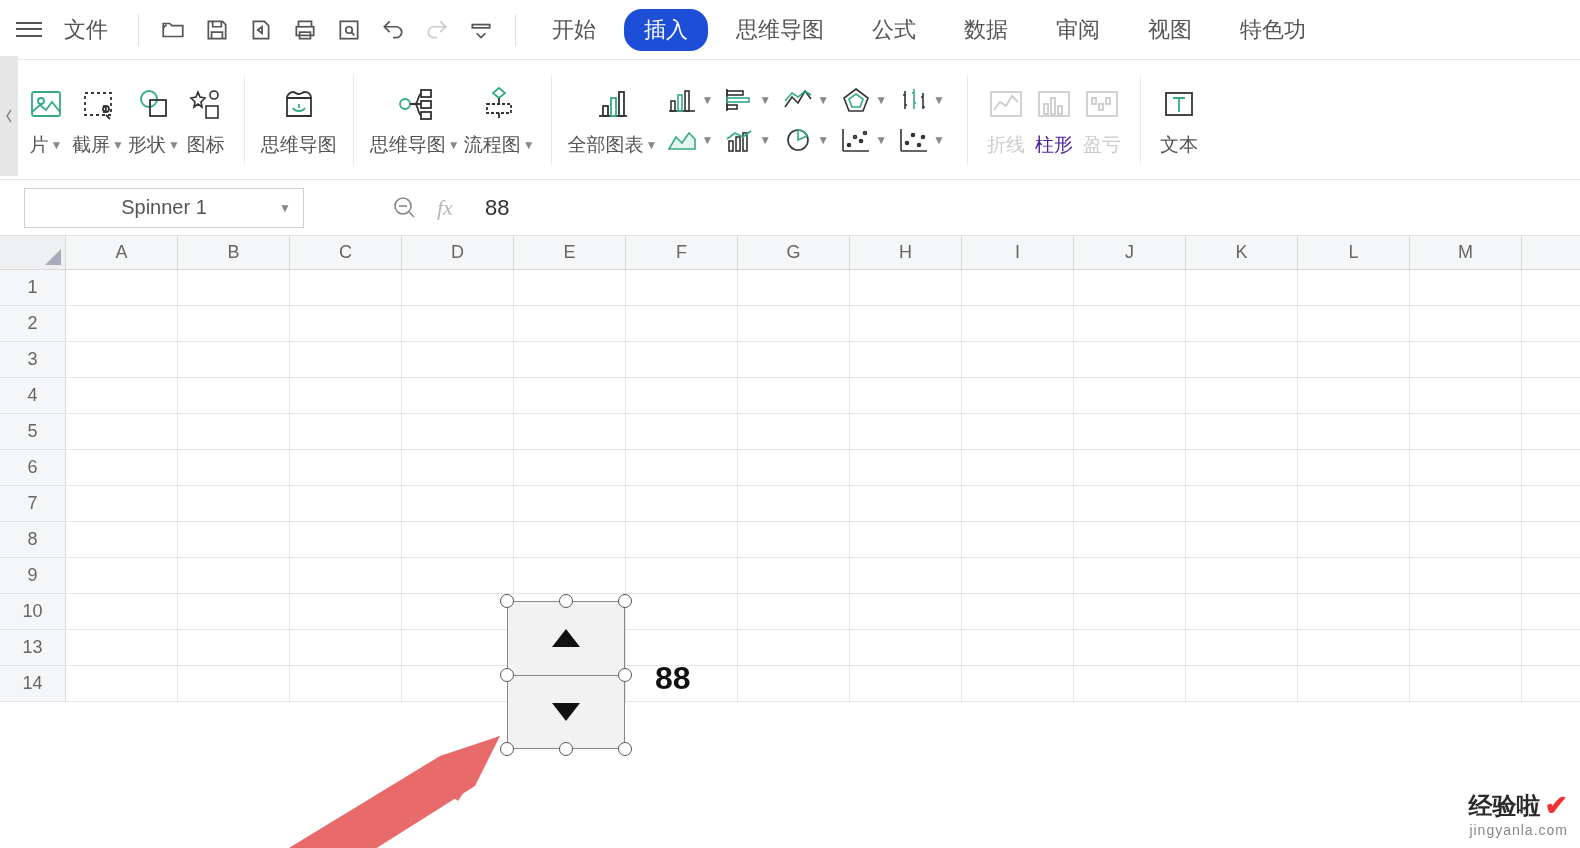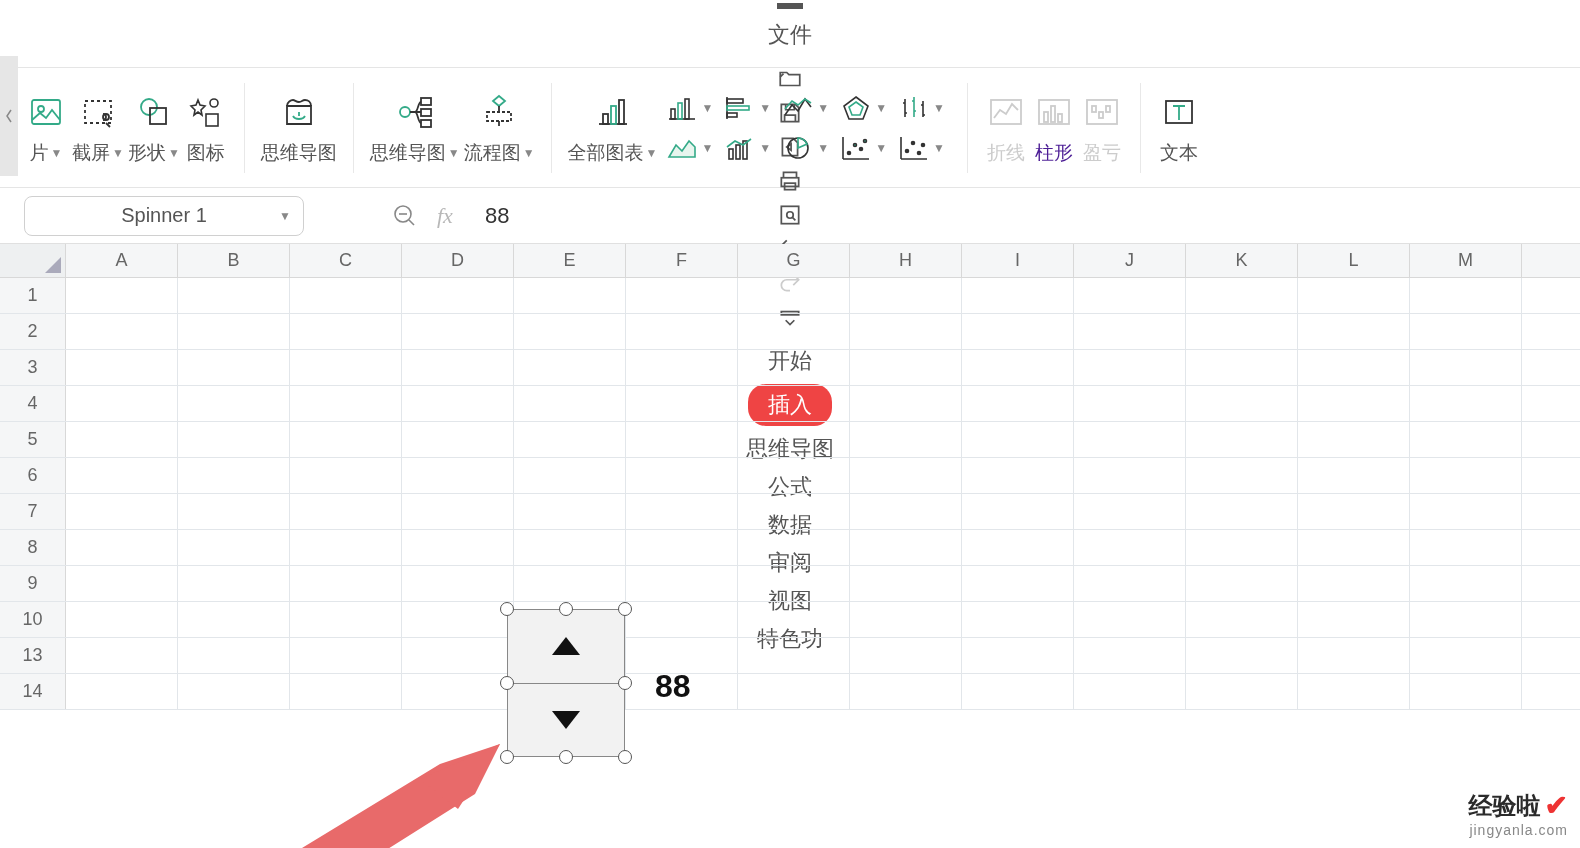--- a/index.html
+++ b/index.html
@@ -1,48 +1,48 @@
 <!DOCTYPE html>
 <html><head>
 <meta charset="utf-8">
 <style>
 * { box-sizing: border-box; margin: 0; padding: 0; }
 body { font-family: -apple-system, "Segoe UI", Arial, sans-serif; background: #fff; color: #333; overflow: hidden; width: 1580px; height: 848px; position: relative; }
 
 
-.menu-bar { height: 68px; display: flex; align-items: center; border-bottom: 1px solid #e5e5e5; padding: 0 16px; gap: 8px; flex-direction: column; }
+.menu-bar { height: 60px; display: flex; align-items: center; border-bottom: 1px solid #e5e5e5; padding: 0 16px; gap: 8px; }
 .hamburger { width: 26px; height: 26px; display:flex; flex-direction:column; justify-content:space-around; padding:3px 0; cursor:pointer; }
 .hamburger span { display:block; height:2px; background:#555; }
 .menu-text { font-size: 22px; color:#555; padding: 0 14px; }
 .vdiv { width:1px; height:32px; background:#e0e0e0; margin:0 8px; }
 .icon-btn { width:36px; height:36px; display:flex; align-items:center; justify-content:center; color:#555; }
 .icon-btn svg { width:26px; height:26px; stroke:#555; fill:none; stroke-width:1.6; }
 .tab { font-size:22px; color:#555; padding:0 20px; height:56px; display:flex; align-items:center; }
-.tab.active { background:#ef4444; color:#fff; border-radius:18px; padding:6px 20px; height:auto; font-weight:500; }
+.tab.active { background:#1d4ed8; color:#fff; border-radius:18px; padding:6px 20px; height:auto; font-weight:500; }
 
 
 .ribbon { height: 120px; display:flex; align-items:center; padding: 8px 4px; border-bottom:1px solid #e5e5e5; gap: 0; }
 .rib-group { display:flex; flex-direction:column; align-items:center; gap:6px; padding:0 2px; }
 .rib-row { display:flex; align-items:center; gap:4px; }
 .rib-icon { width:44px; height:44px; display:flex; align-items:center; justify-content:center; }
 .rib-icon svg { width:40px; height:40px; }
 .rib-label-row { display:flex; align-items:center; gap:2px; }
 .rib-label { font-size:19px; color:#555; }
 .rib-caret { color:#888; font-size:12px; }
 .mini-chart-btn { display:flex; align-items:center; gap:4px; padding:2px 4px; }
 .mini-chart-btn svg { width:30px; height:26px; }
 .vdiv2 { width:1px; height:90px; background:#e8e8e8; margin:0 14px; }
 .edge-tab { position:absolute; left:0; top:56px; width:18px; height:120px; background:#e6e6e6; display:flex; align-items:center; justify-content:center; }
 .edge-tab svg { width:10px; height:16px; }
 .disabled { color:#ccc; }
 .disabled svg { stroke:#ccc; }
 
 
 .formula-bar { height:56px; display:flex; align-items:center; border-bottom:1px solid #e0e0e0; padding:0 24px; gap:24px; }
-.name-box { width:280px; height:40px; border:1px solid #d0d0d0; border-radius:8px; display:flex; align-items:center; justify-content:center; position:relative; font-size:20px; color:#555; background:#fff; }
+.name-box { width:280px; height:40px; border:1px solid #d0d0d0; border-radius:0; display:flex; align-items:center; justify-content:center; position:relative; font-size:20px; color:#555; background:#fff; }
 .name-box .caret { position:absolute; right:12px; color:#888; font-size:12px; }
 .fx-area { display:flex; align-items:center; gap:19px; }
 .fx-icon { width:26px; height:26px; }
 .fx-label { font-style:italic; color:#b8b8b8; font-size:22px; font-family: "Times New Roman", serif; }
 .formula-input { flex:1; font-size:22px; color:#333; padding:0 8px; border:none; outline:none; background:transparent; }
 
 
 .sheet-area { position:relative; }
 .col-headers { display:flex; height:34px; background:#f5f6f7; border-bottom:1px solid #d8d8d8; }
 .corner { width:66px; border-right:1px solid #d8d8d8; position:relative; background:#eef0f1; }

